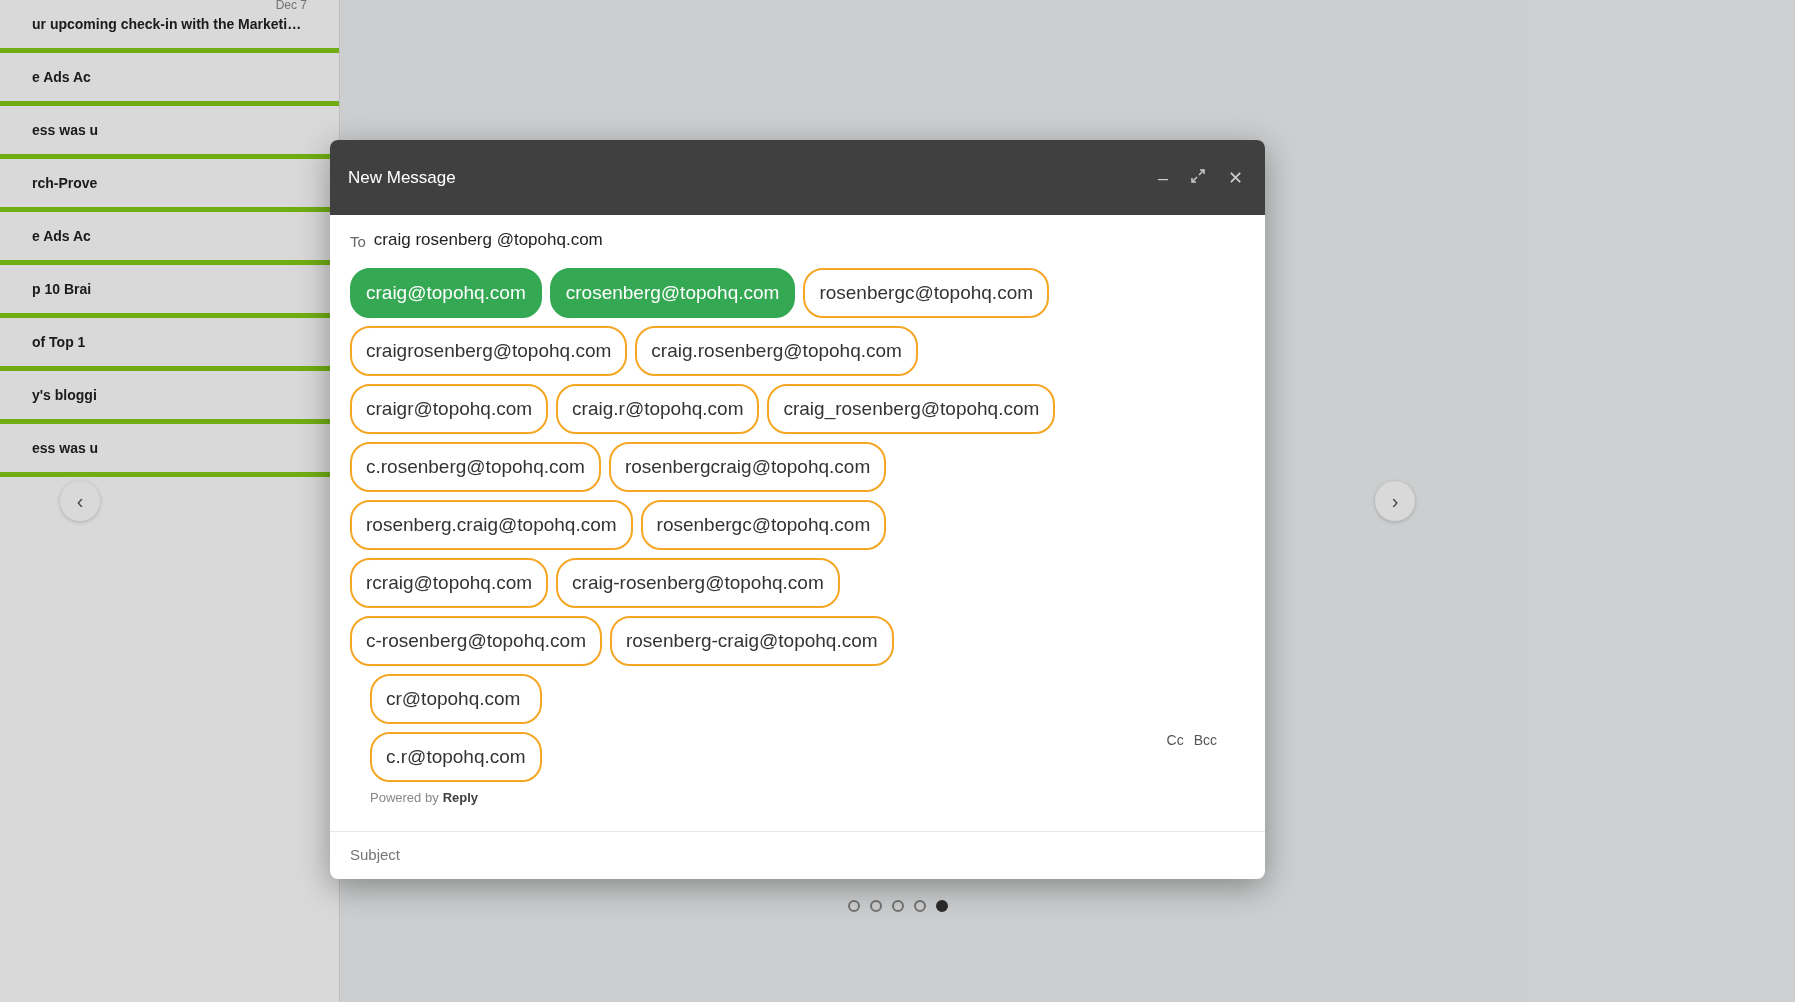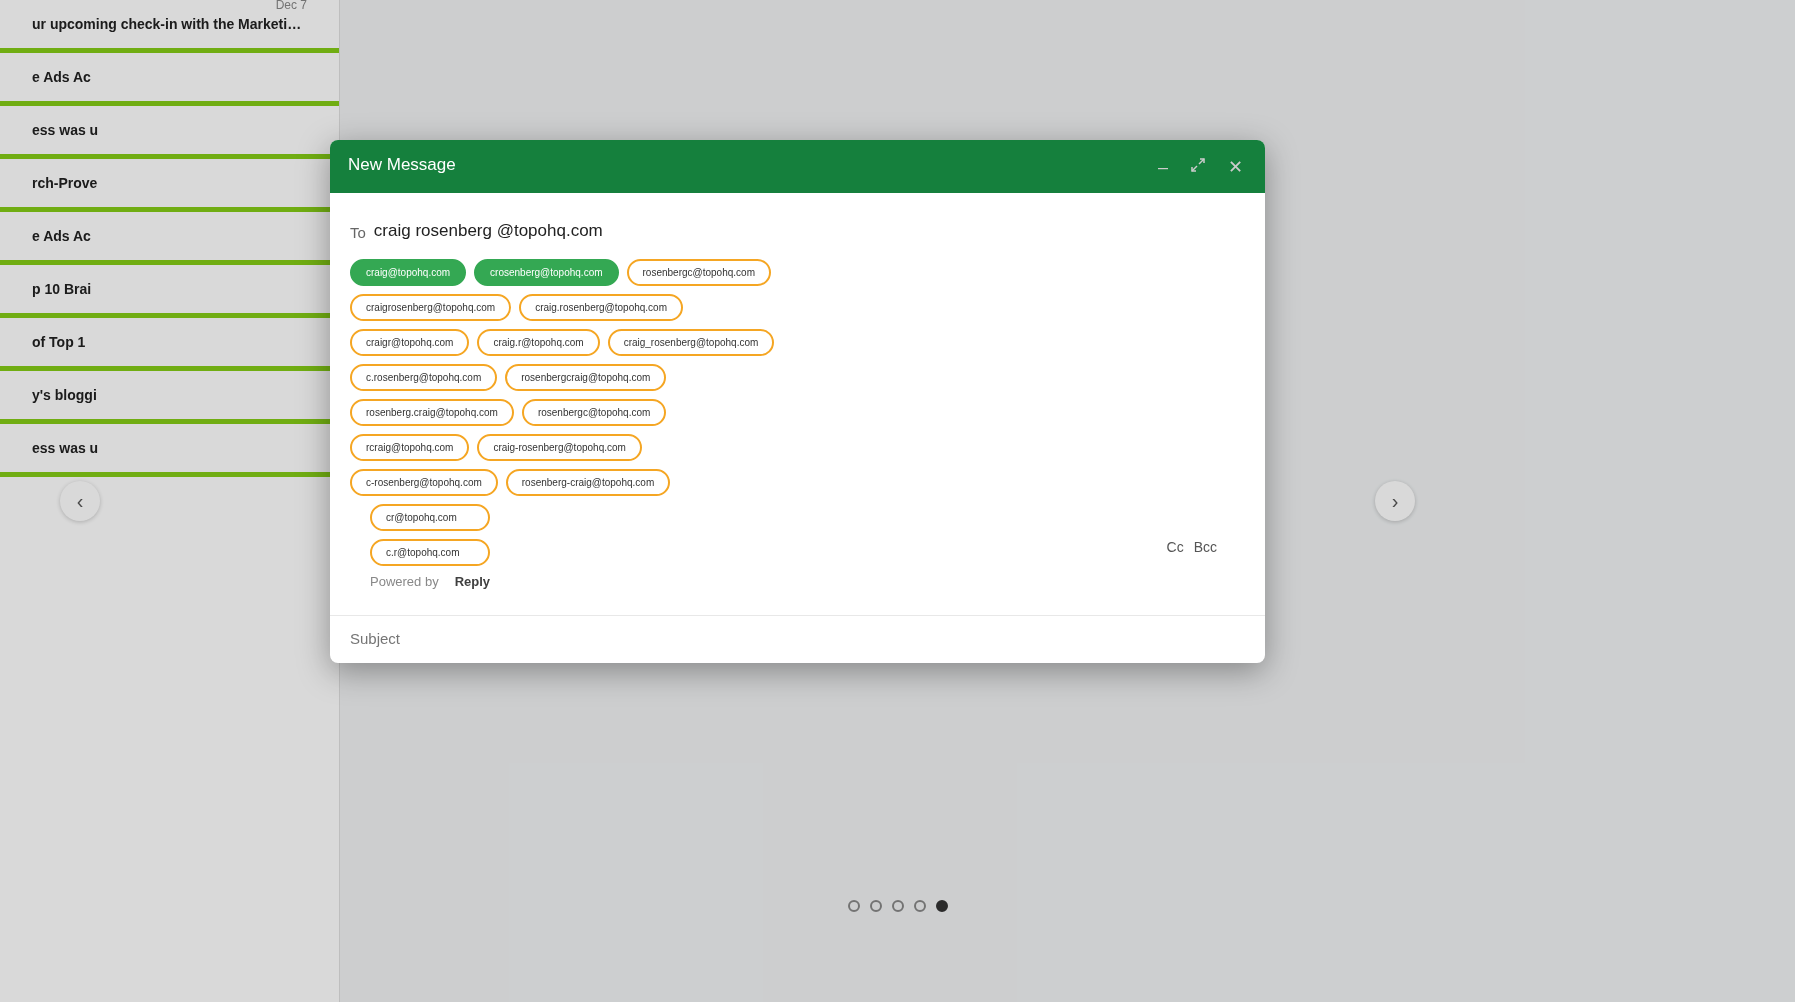--- a/index.html
+++ b/index.html
@@ -83,25 +83,25 @@
       left: 330px;
       width: 935px;
       background: #fff;
       border-radius: 8px;
       box-shadow: 0 8px 32px rgba(0,0,0,0.35);
       z-index: 20;
       overflow: hidden;
     }
 
     .compose-header {
-      background: #15803d;
+      background: #404040;
       color: #fff;
-      padding: 15px 18px;
-      display: flex;
-      align-items: flex-start;
+      padding: 26px 18px;
+      display: flex;
+      align-items: center;
       justify-content: space-between;
     }
 
     .compose-title {
       font-size: 17px;
       font-weight: 500;
       color: #fff;
     }
 
     .compose-header-actions {
@@ -115,21 +115,21 @@
       border: none;
       color: #ccc;
       cursor: pointer;
       font-size: 18px;
       padding: 2px 4px;
       line-height: 1;
     }
 
     
     .to-field {
-      padding: 28px 20px 10px;
+      padding: 15px 20px 10px;
       display: flex;
       align-items: center;
       border-bottom: none;
     }
 
     .to-label {
       color: #666;
       font-size: 15px;
       margin-right: 8px;
       margin-top: 2px;
@@ -150,38 +150,38 @@
     .suggestions-row {
       display: flex;
       flex-wrap: wrap;
       gap: 8px;
       margin-bottom: 8px;
     }
 
     .email-chip {
       border: 2px solid #f5a623;
       border-radius: 20px;
-      padding: 6px 14px;
-      font-size: 10px;
+      padding: 12px 14px;
+      font-size: 19px;
       color: #333;
       cursor: pointer;
       background: #fff;
       white-space: nowrap;
     }
 
     .email-chip.selected-green {
       background: #34a853;
       border-color: #34a853;
       color: #fff;
     }
 
     .powered-by {
       display: inline-flex;
       align-items: flex-end;
-      gap: 16px;
+      gap: 4px;
       font-size: 13px;
       color: #888;
     }
 
     .powered-by a {
       color: #404040;
       font-weight: 600;
       text-decoration: none;
     }
 

